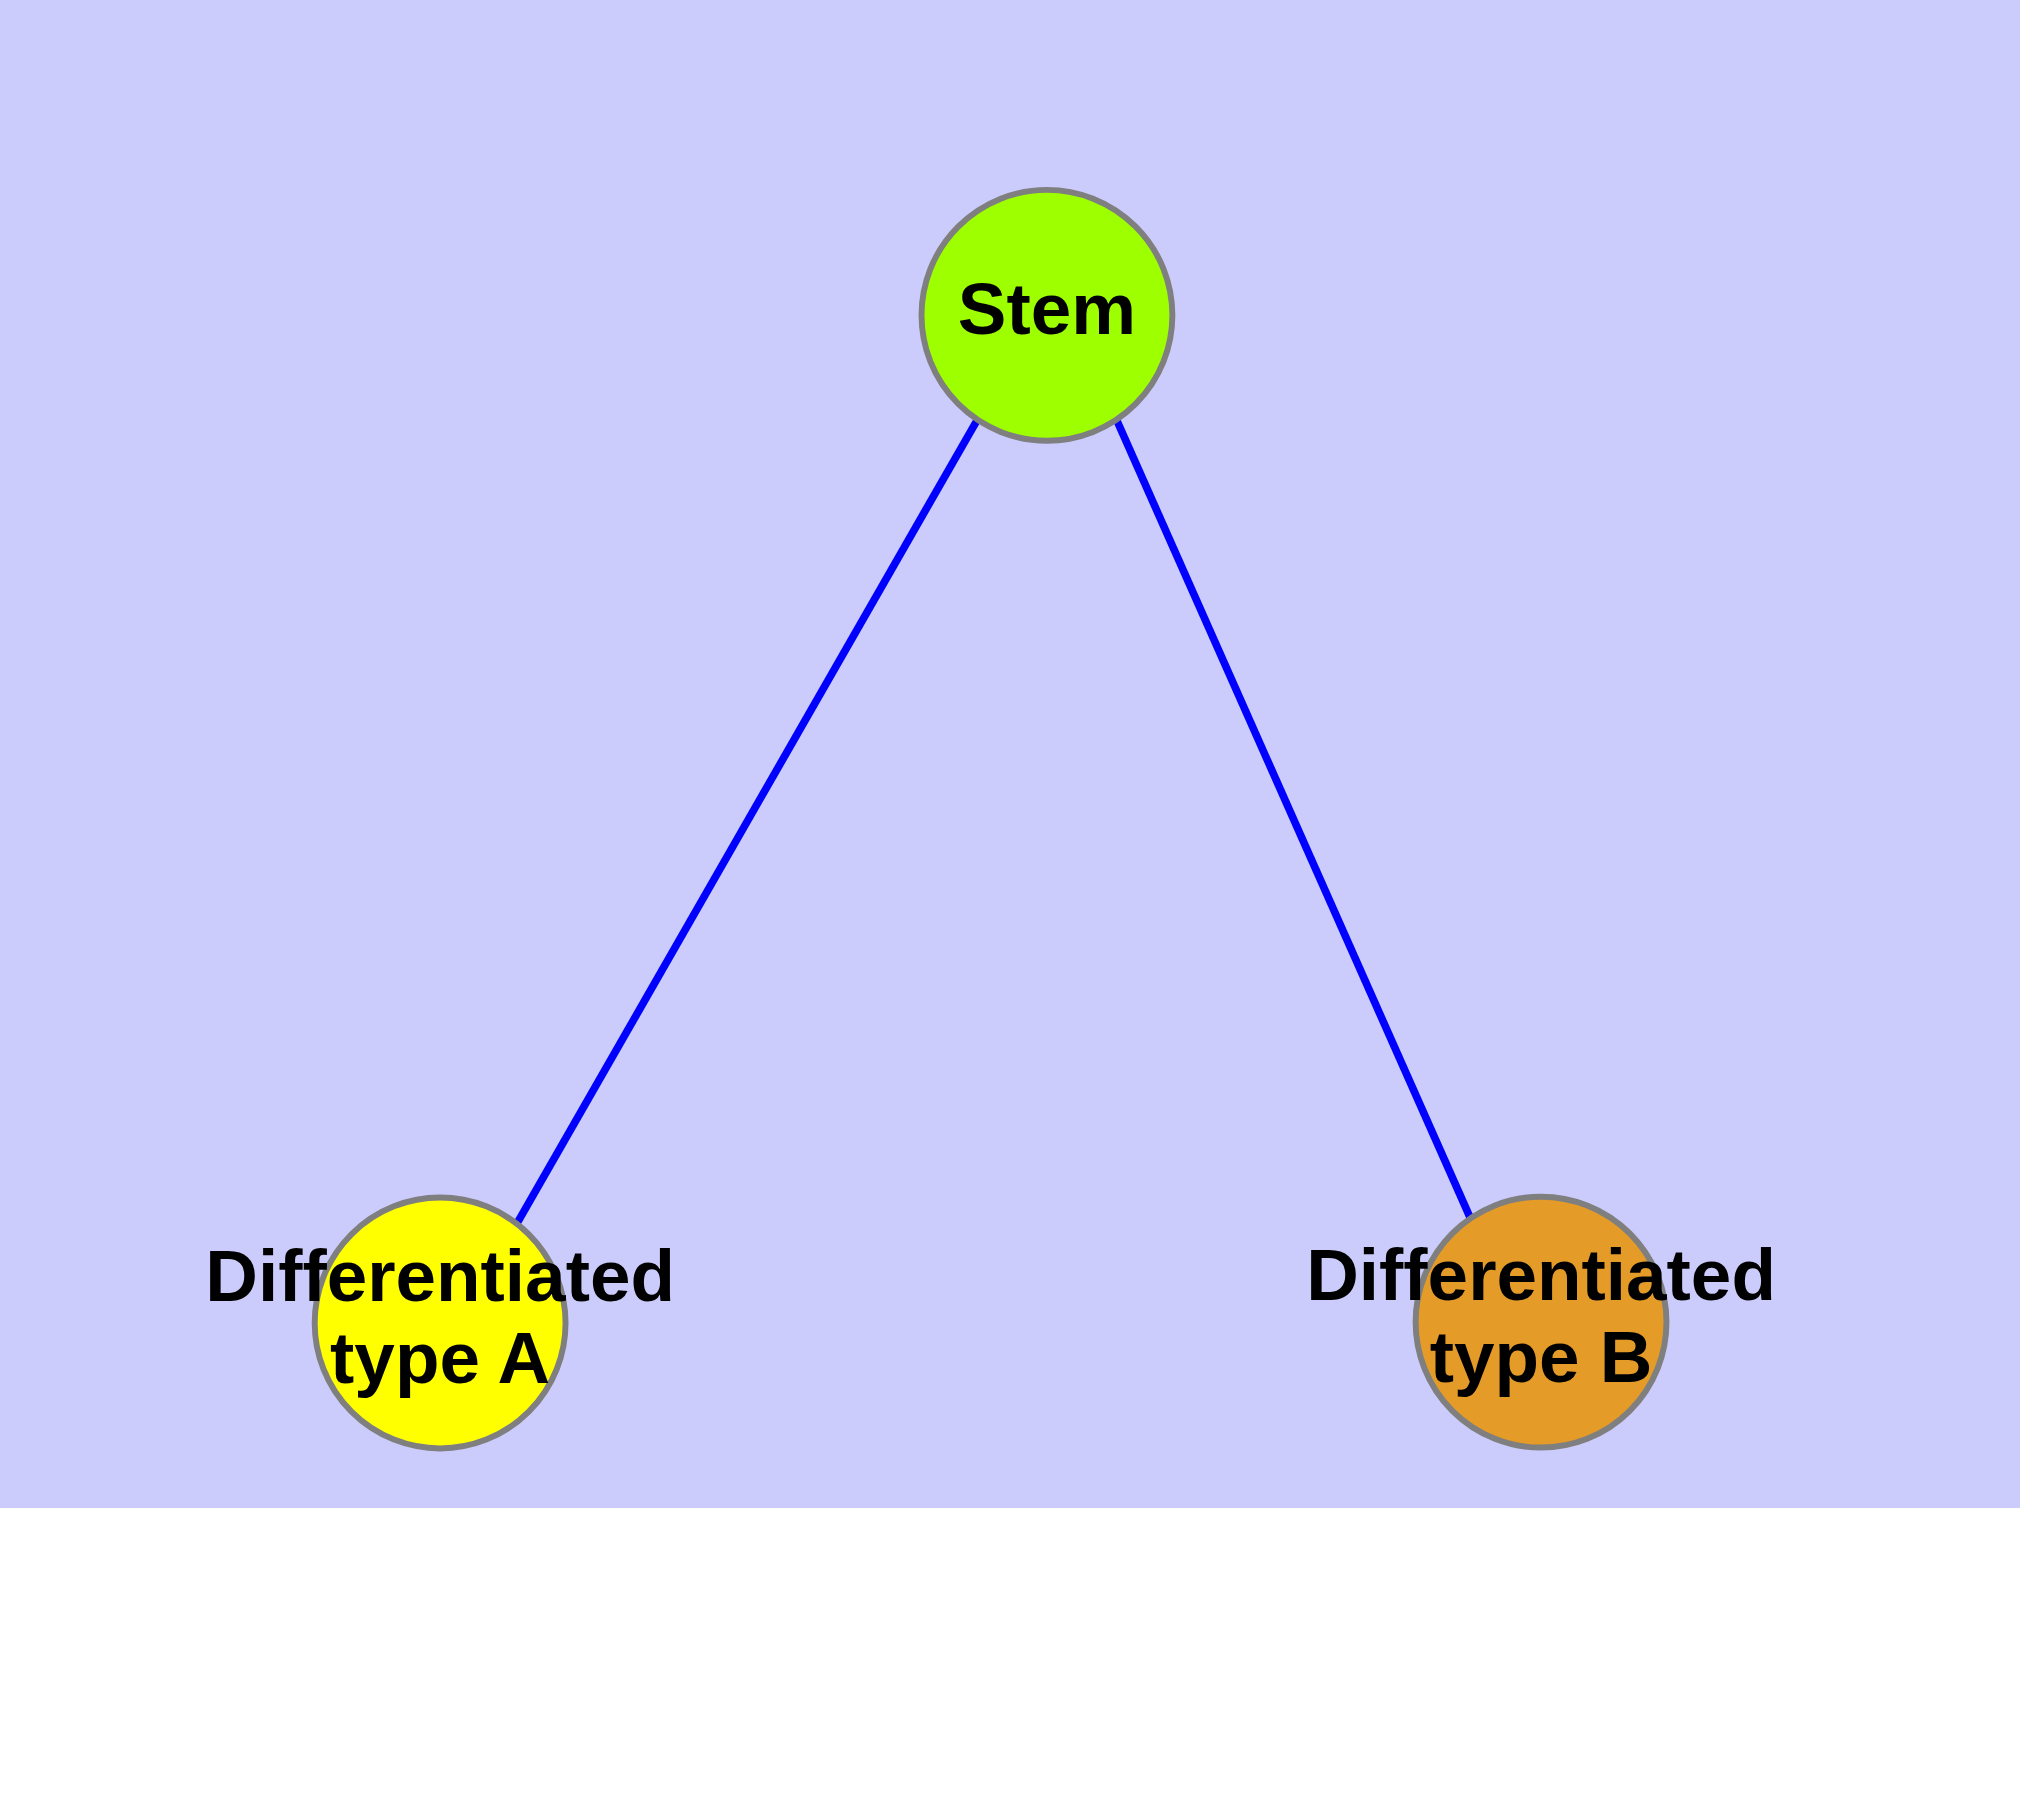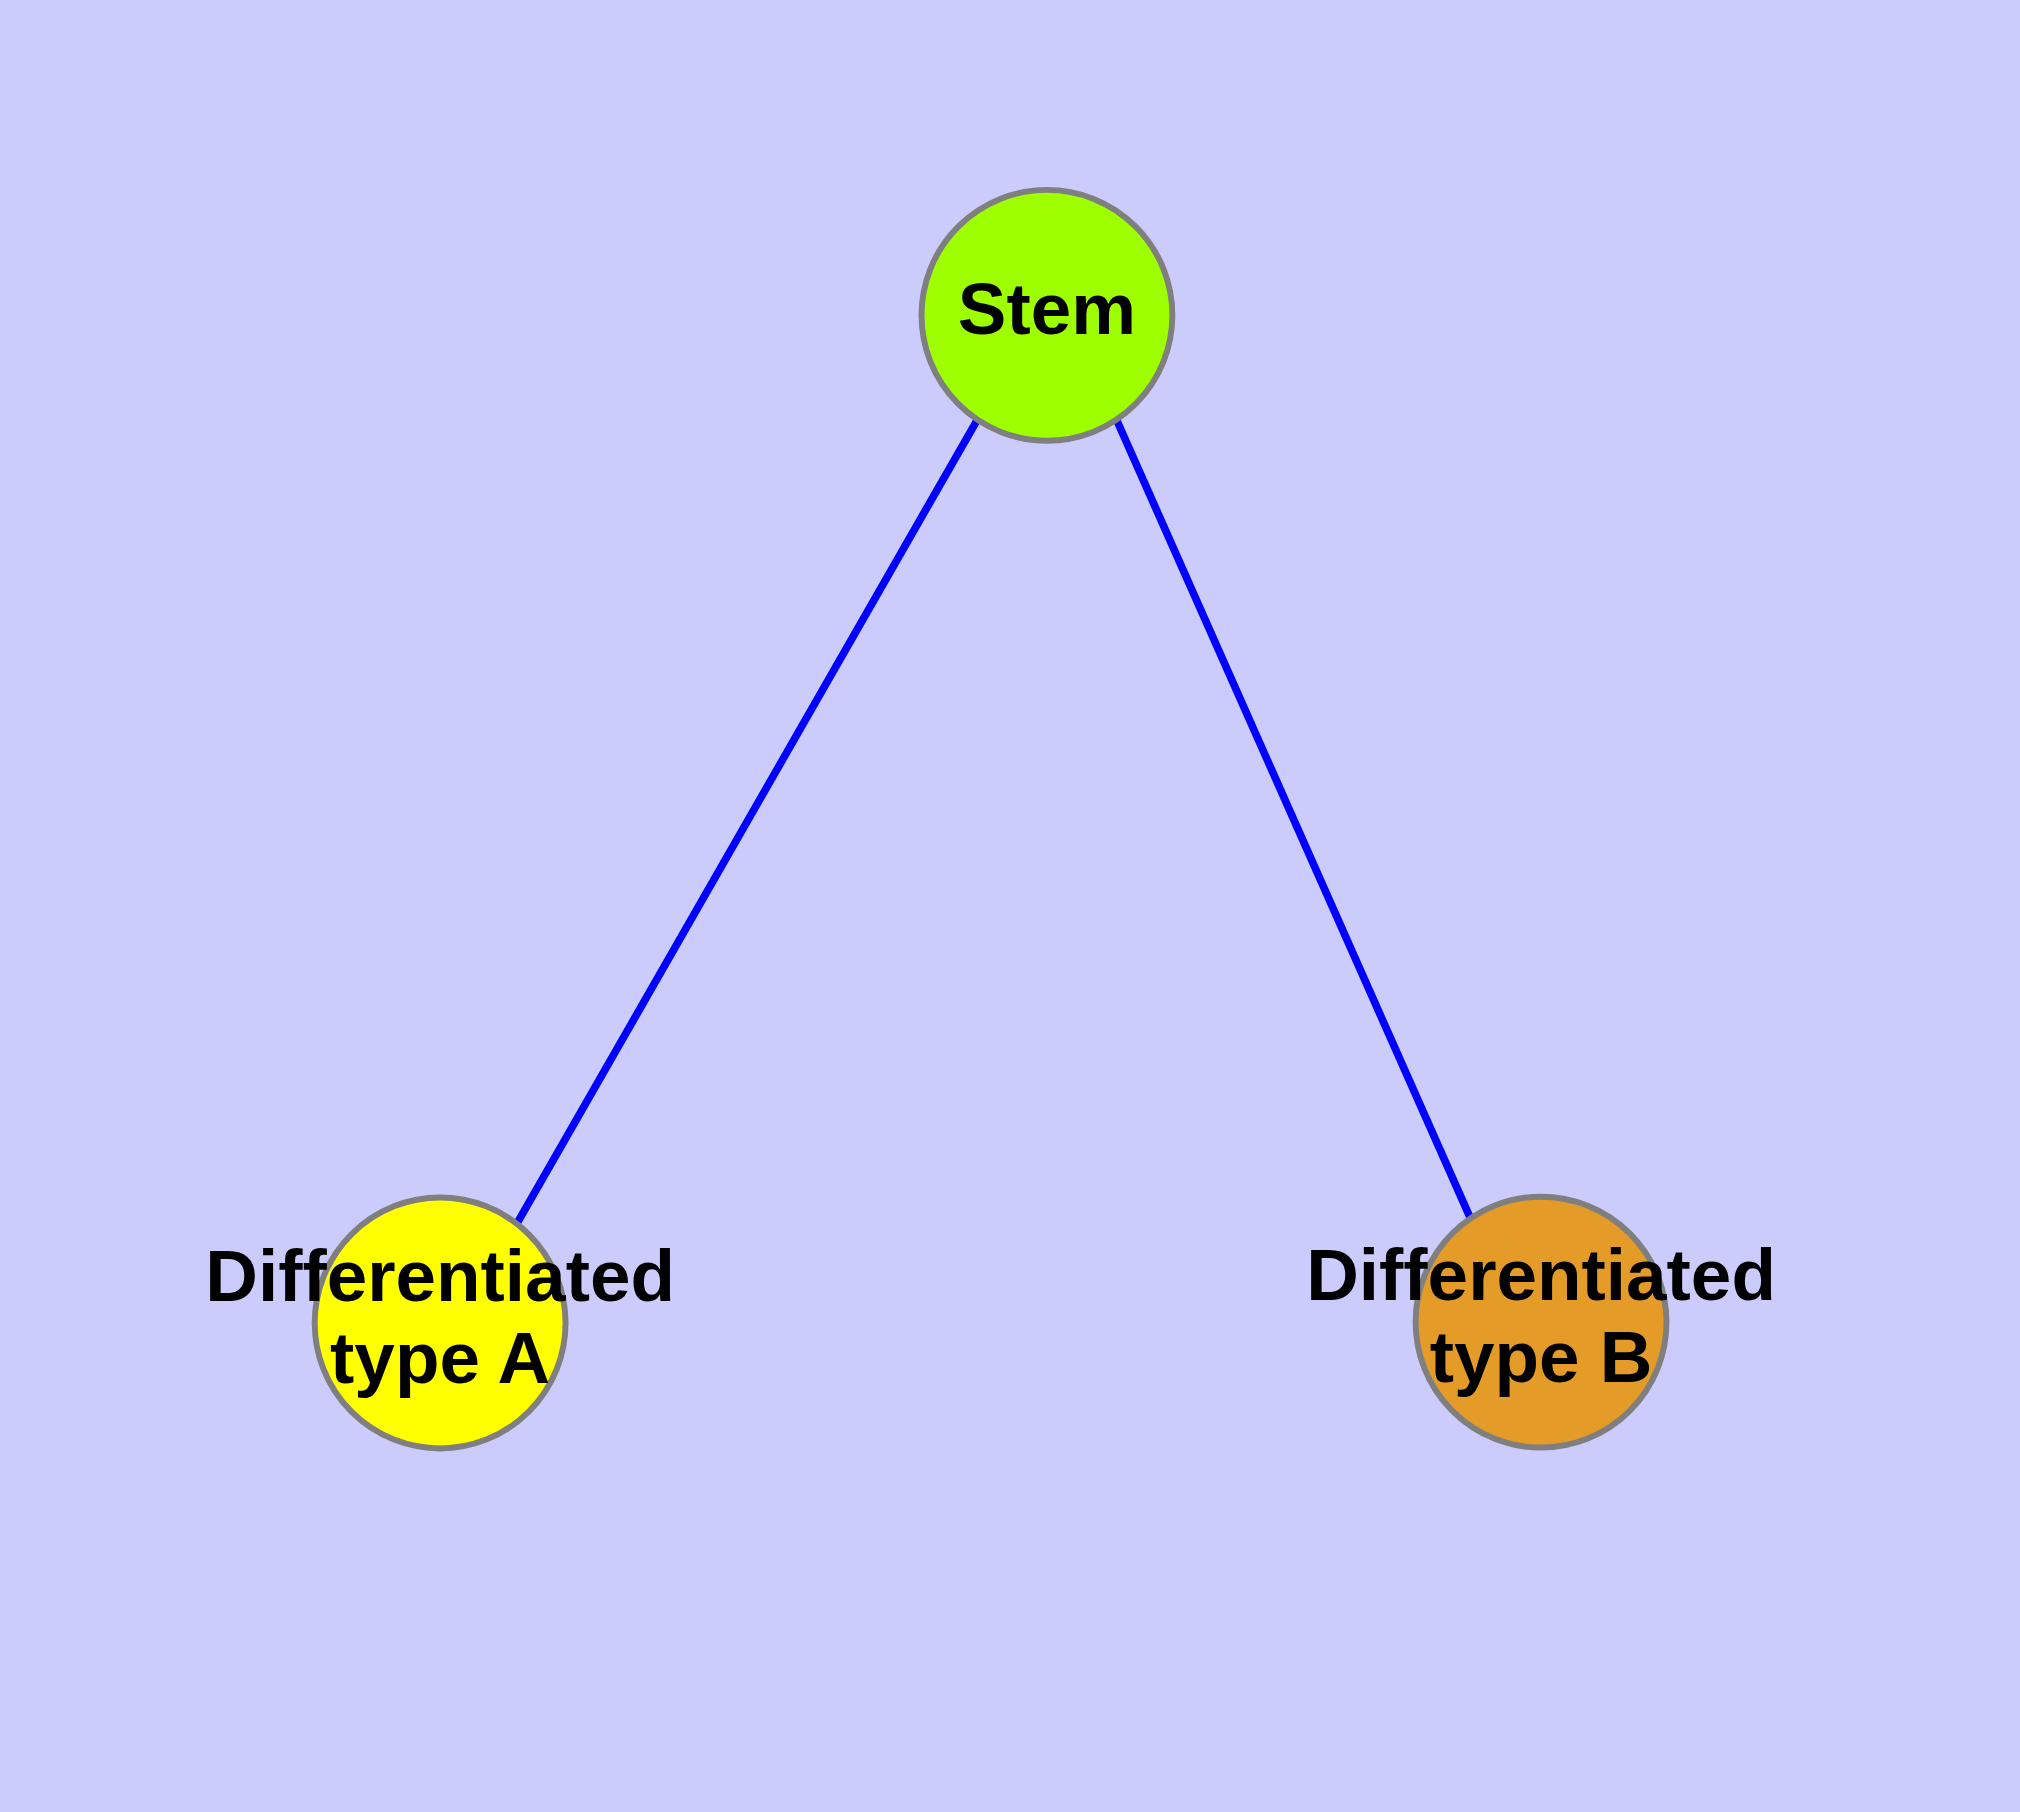--- a/index.html
+++ b/index.html
@@ -7,21 +7,21 @@
     margin: 0;
     padding: 0;
     background: #ffffff;
   }
   body {
     font-family: "Liberation Sans", sans-serif;
   }
   #canvas {
     position: relative;
     width: 2021px;
-    height: 1812px;
+    height: 1508px;
     overflow: hidden;
   }
   #graph-svg {
     position: absolute;
     top: 0;
     left: 0;
     width: 2021px;
     height: 1812px;
     display: block;
   }

